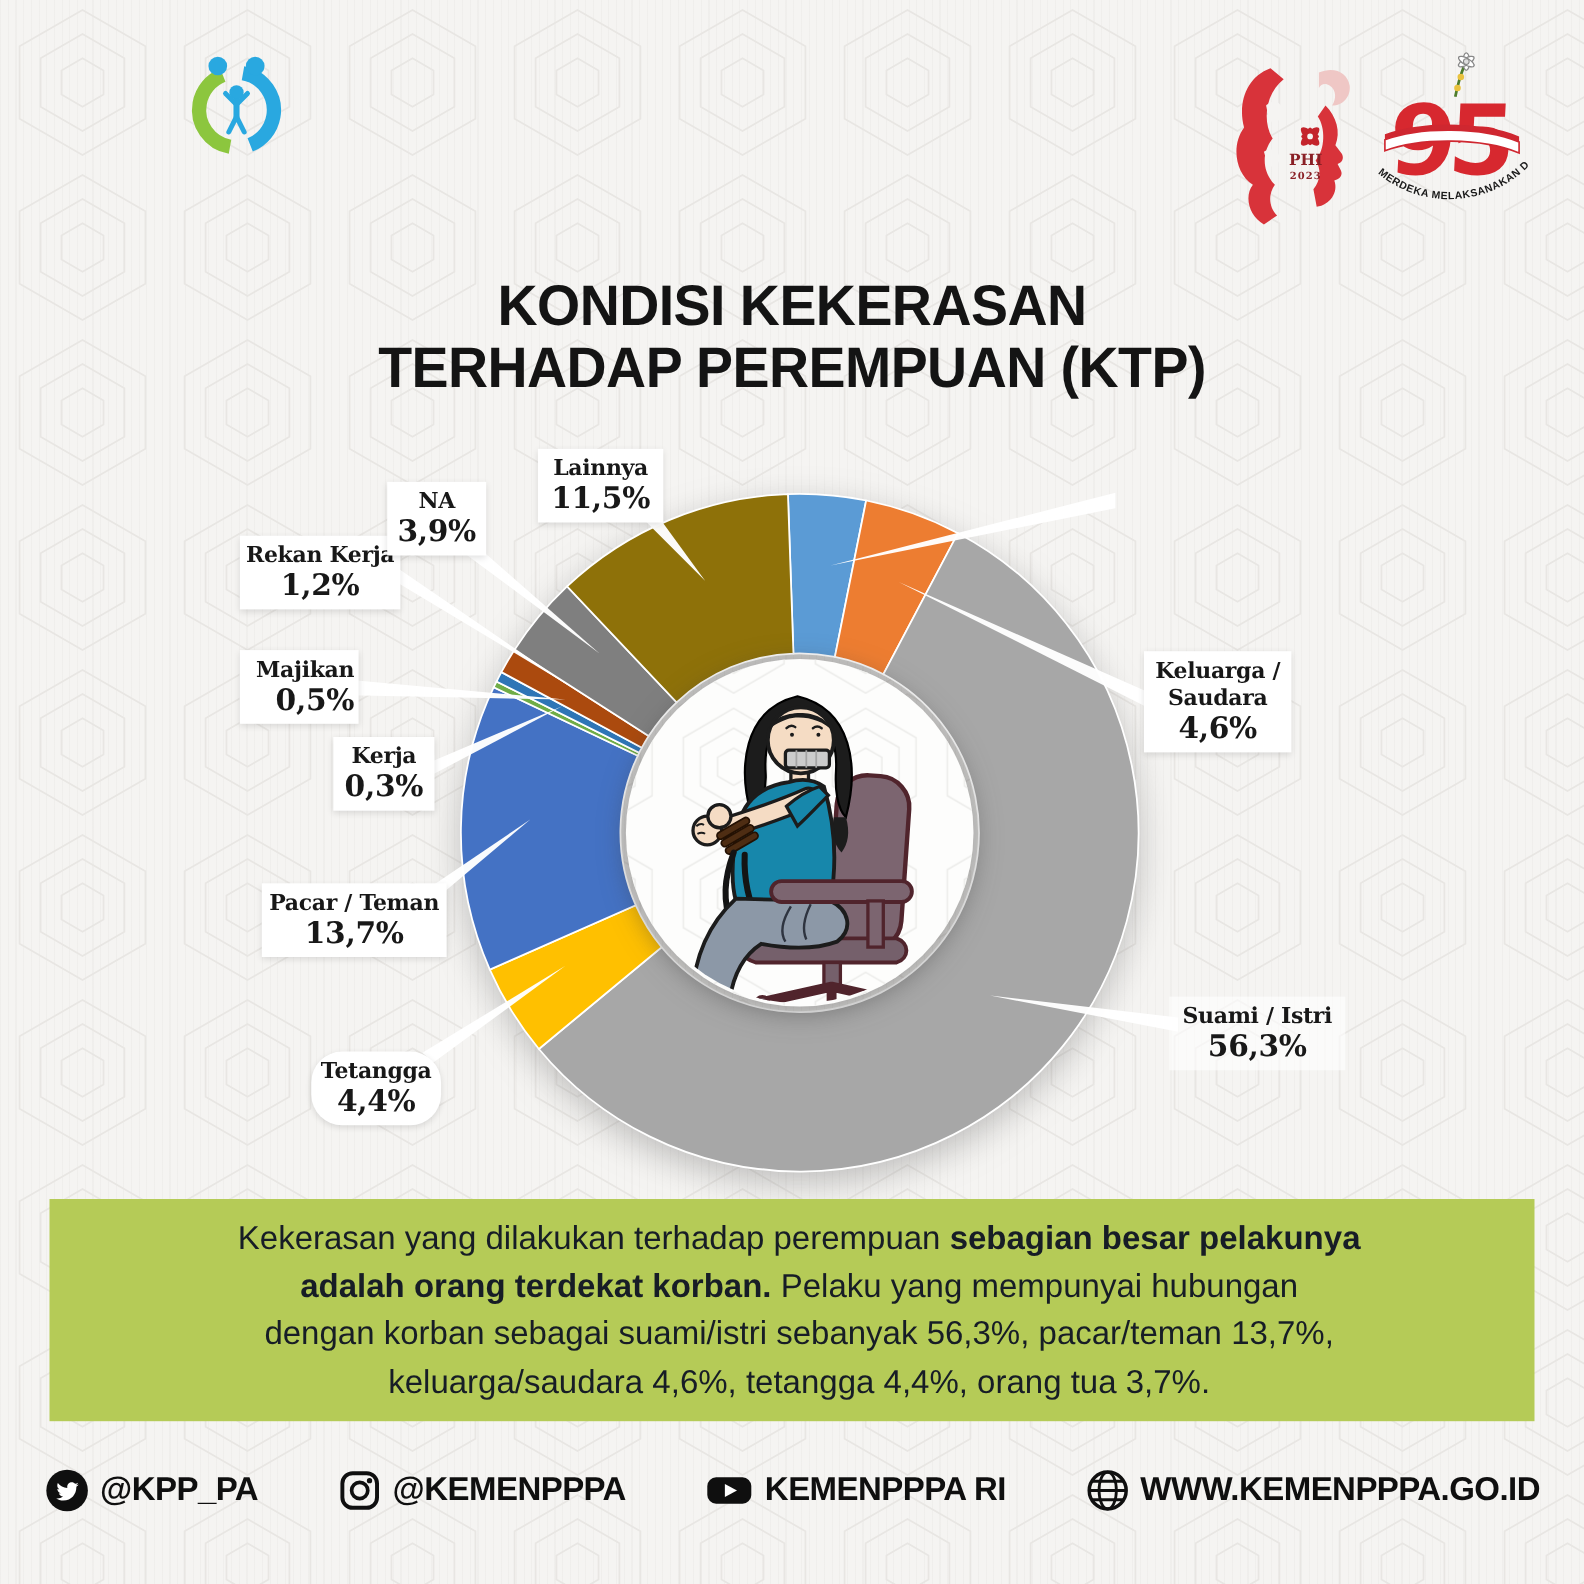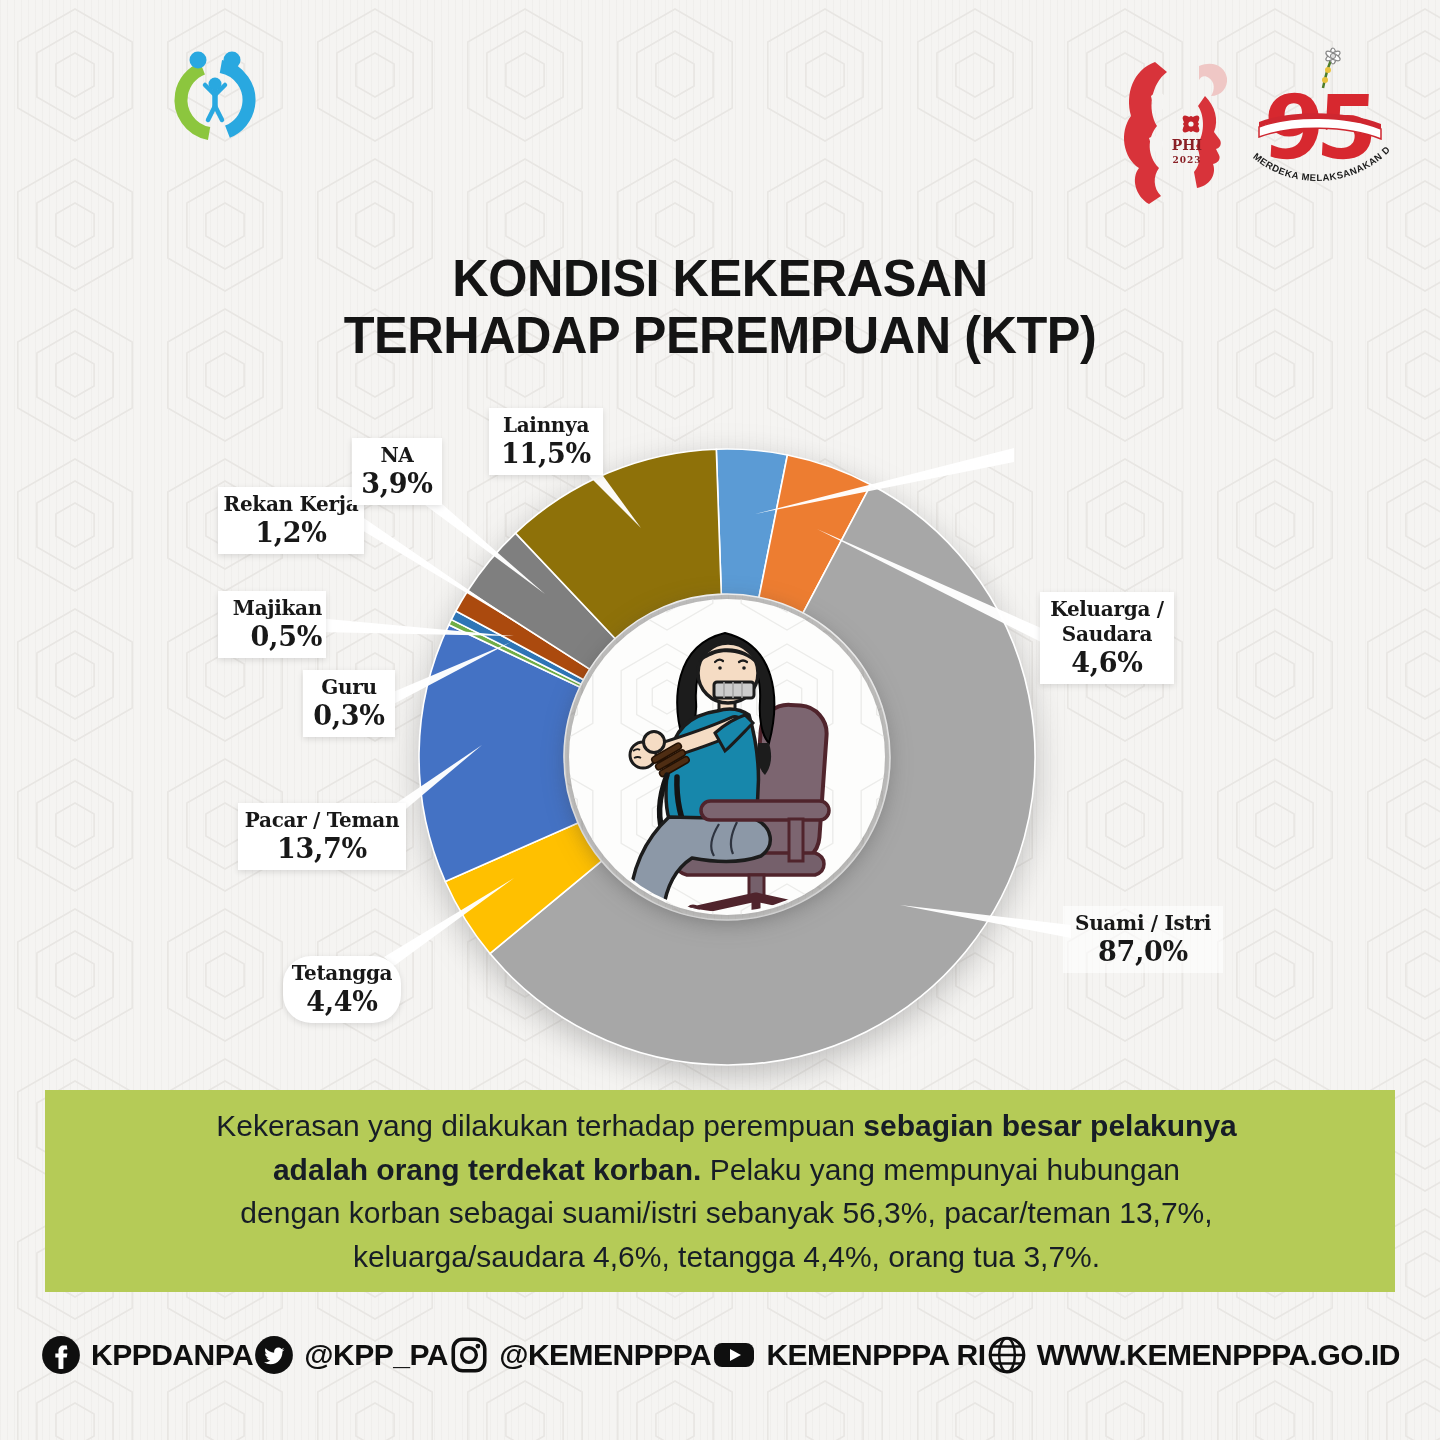--- a/index.html
+++ b/index.html
@@ -219,32 +219,32 @@
       </g>
     </g>
   </svg>
 
   <div class="plabel lb-keluarga">
     <div class="pl-name">Keluarga / Saudara</div>
     <div class="pl-val">4,6%</div>
   </div>
   <div class="plabel lb-suami">
     <div class="pl-name">Suami / Istri</div>
-    <div class="pl-val">87,0%</div>
+    <div class="pl-val">56,3%</div>
   </div>
   <div class="plabel lb-tetangga">
     <div class="pl-name">Tetangga</div>
     <div class="pl-val">4,4%</div>
   </div>
   <div class="plabel lb-pacar">
     <div class="pl-name">Pacar / Teman</div>
     <div class="pl-val">13,7%</div>
   </div>
   <div class="plabel lb-guru">
-    <div class="pl-name">Guru</div>
+    <div class="pl-name">Kerja</div>
     <div class="pl-val">0,3%</div>
   </div>
   <div class="plabel lb-majikan">
     <div class="pl-name">Majikan</div>
     <div class="pl-val">0,5%</div>
   </div>
   <div class="plabel lb-rekan">
     <div class="pl-name">Rekan Kerja</div>
     <div class="pl-val">1,2%</div>
   </div>
@@ -258,27 +258,20 @@
   </div>
 
   <div class="banner">
     <div><span>Kekerasan yang dilakukan terhadap perempuan </span><span class="b">sebagian besar pelakunya</span></div>
     <div><span class="b">adalah orang terdekat korban.</span><span> Pelaku yang mempunyai hubungan</span></div>
     <div>dengan korban sebagai suami/istri sebanyak 56,3%, pacar/teman 13,7%,</div>
     <div>keluarga/saudara 4,6%, tetangga 4,4%, orang tua 3,7%.</div>
   </div>
 
   <div class="footer">
-    <div class="fitem">
-      <svg width="42" height="42" viewBox="0 0 40 40">
-        <circle cx="20" cy="20" r="18" fill="#0f0f0f"></circle>
-        <path d="M 25.5,11 h-3.1 c-2.9,0-4.8,1.9-4.8,4.9 v2.6 h-3 v3.8 h3 V33 q1.2,0.3 2.4,0.3 t2.3,-0.3 V22.3 h3.2 l0.6,-3.8 h-3.8 v-2.1 c0-1.1 0.5,-1.6 1.7,-1.6 h2.1 z" fill="#ffffff"></path>
-      </svg>
-      <span>KPPDANPA</span>
-    </div>
     <div class="fitem">
       <svg width="42" height="42" viewBox="0 0 40 40">
         <circle cx="20" cy="20" r="18" fill="#0f0f0f"></circle>
         <path d="M 30,14.8 c-0.7,0.3-1.5,0.5-2.3,0.6 c0.8-0.5,1.5-1.3,1.8-2.2 c-0.8,0.5-1.6,0.8-2.5,1 c-0.7-0.8-1.8-1.3-2.9-1.3 c-2.2,0-4,1.8-4,4 c0,0.3,0,0.6,0.1,0.9 c-3.3-0.2-6.3-1.8-8.2-4.2 c-0.3,0.6-0.5,1.3-0.5,2 c0,1.4,0.7,2.6,1.8,3.3 c-0.7,0-1.3-0.2-1.8-0.5 v0.1 c0,1.9,1.4,3.5,3.2,3.9 c-0.3,0.1-0.7,0.1-1.1,0.1 c-0.3,0-0.5,0-0.8-0.1 c0.5,1.6,2,2.8,3.7,2.8 c-1.4,1.1-3.1,1.7-5,1.7 c-0.3,0-0.6,0-1,0 c1.8,1.1,3.9,1.8,6.1,1.8 c7.4,0,11.4-6.1,11.4-11.4 v-0.5 c0.8-0.6,1.5-1.3,2-2 z" fill="#ffffff"></path>
       </svg>
       <span>@KPP_PA</span>
     </div>
     <div class="fitem">
       <svg width="42" height="42" viewBox="0 0 40 40">
         <rect x="5" y="5" width="30" height="30" rx="9" fill="none" stroke="#0f0f0f" stroke-width="3.4"></rect>

